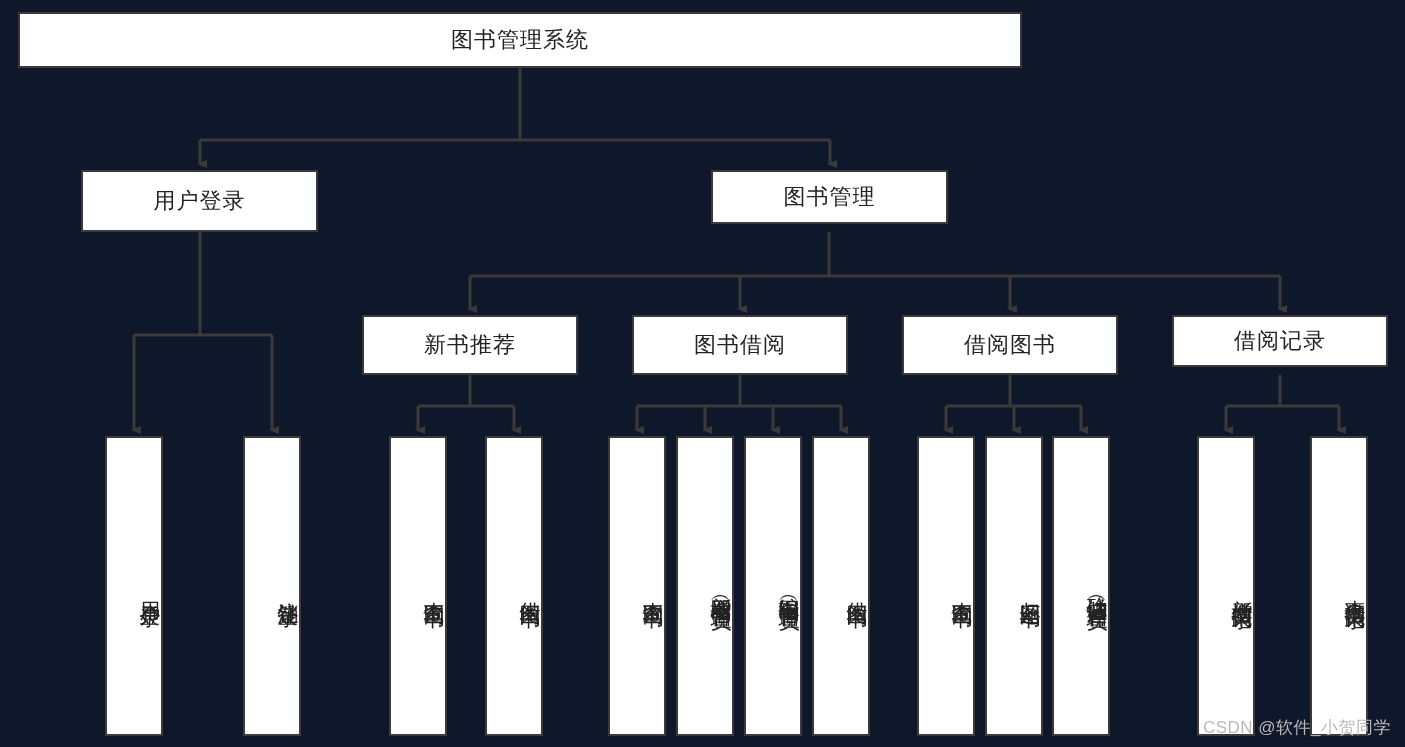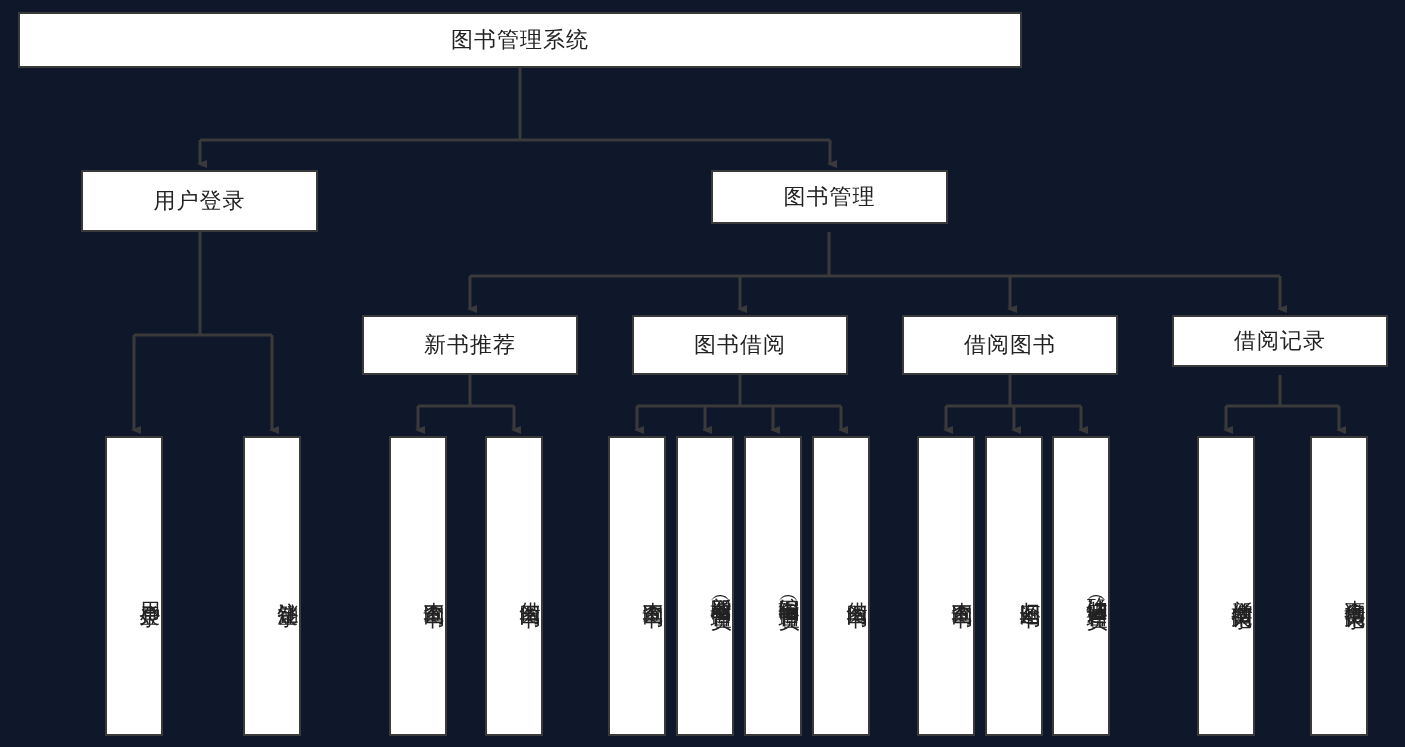--- a/index.html
+++ b/index.html
@@ -191,14 +191,15 @@
     <span class="node-label">确认归还（管理员）</span>
   </div>
 
   <div class="node vertical" style="left:1197px; top:436px; width:58px; height:300px;">
     <span class="node-label">新增借阅记录</span>
   </div>
   <div class="node vertical" style="left:1310px; top:436px; width:58px; height:300px;">
     <span class="node-label">查询借阅记录</span>
   </div>
 
+  <div class="watermark">CSDN @软件_小贺同学</div>
 
 </div>
 
 </body></html>

